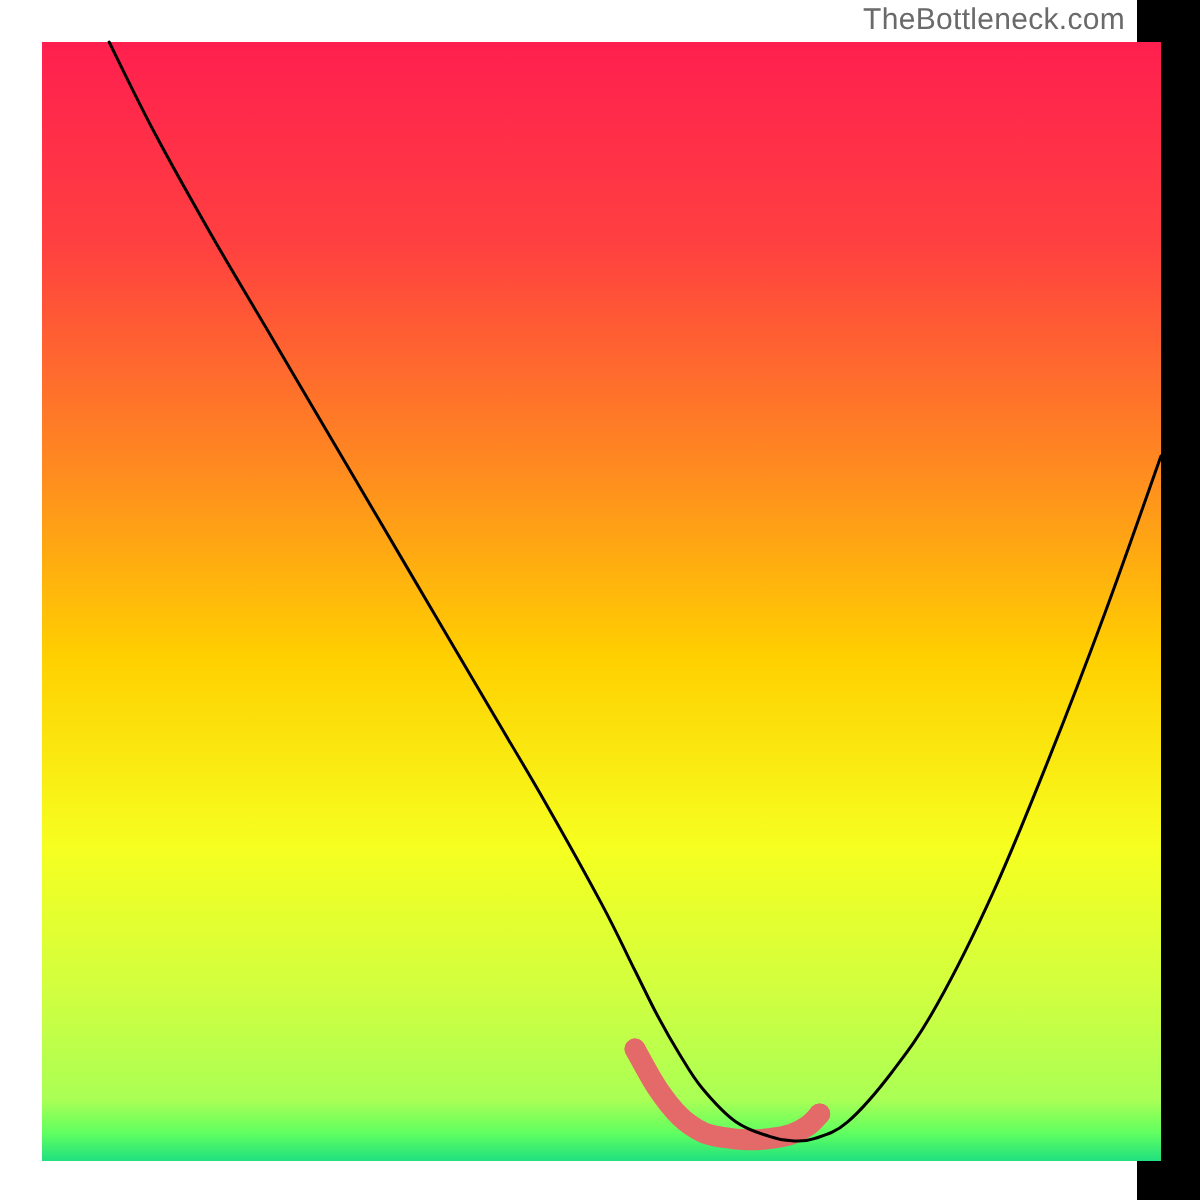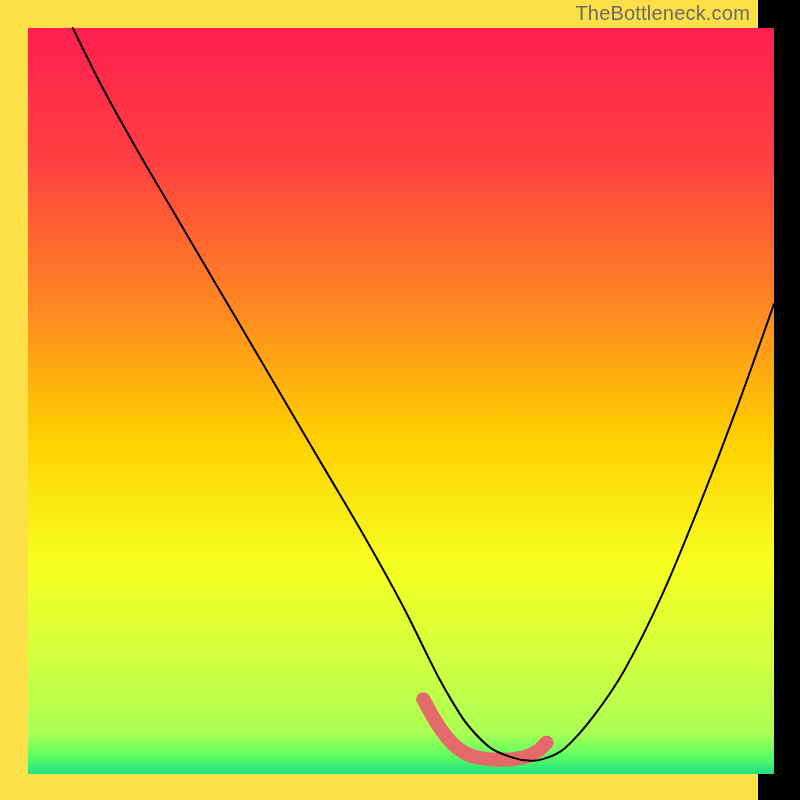--- a/index.html
+++ b/index.html
@@ -8,21 +8,21 @@
   width: 800px;
   height: 800px;
   background: #000;
   overflow: hidden;
   font-family: Arial, Helvetica, sans-serif;
 }
 .stage {
   position: relative;
   width: 758px;
   height: 800px;
-  background: #fde047;
+  background: #ffffff;
 }
 .watermark {
   position: absolute;
   top: 2px;
   right: 8px;
   color: #6a6a6a;
   font-size: 20px;
   font-weight: 400;
   letter-spacing: 0.2px;
   z-index: 10;

